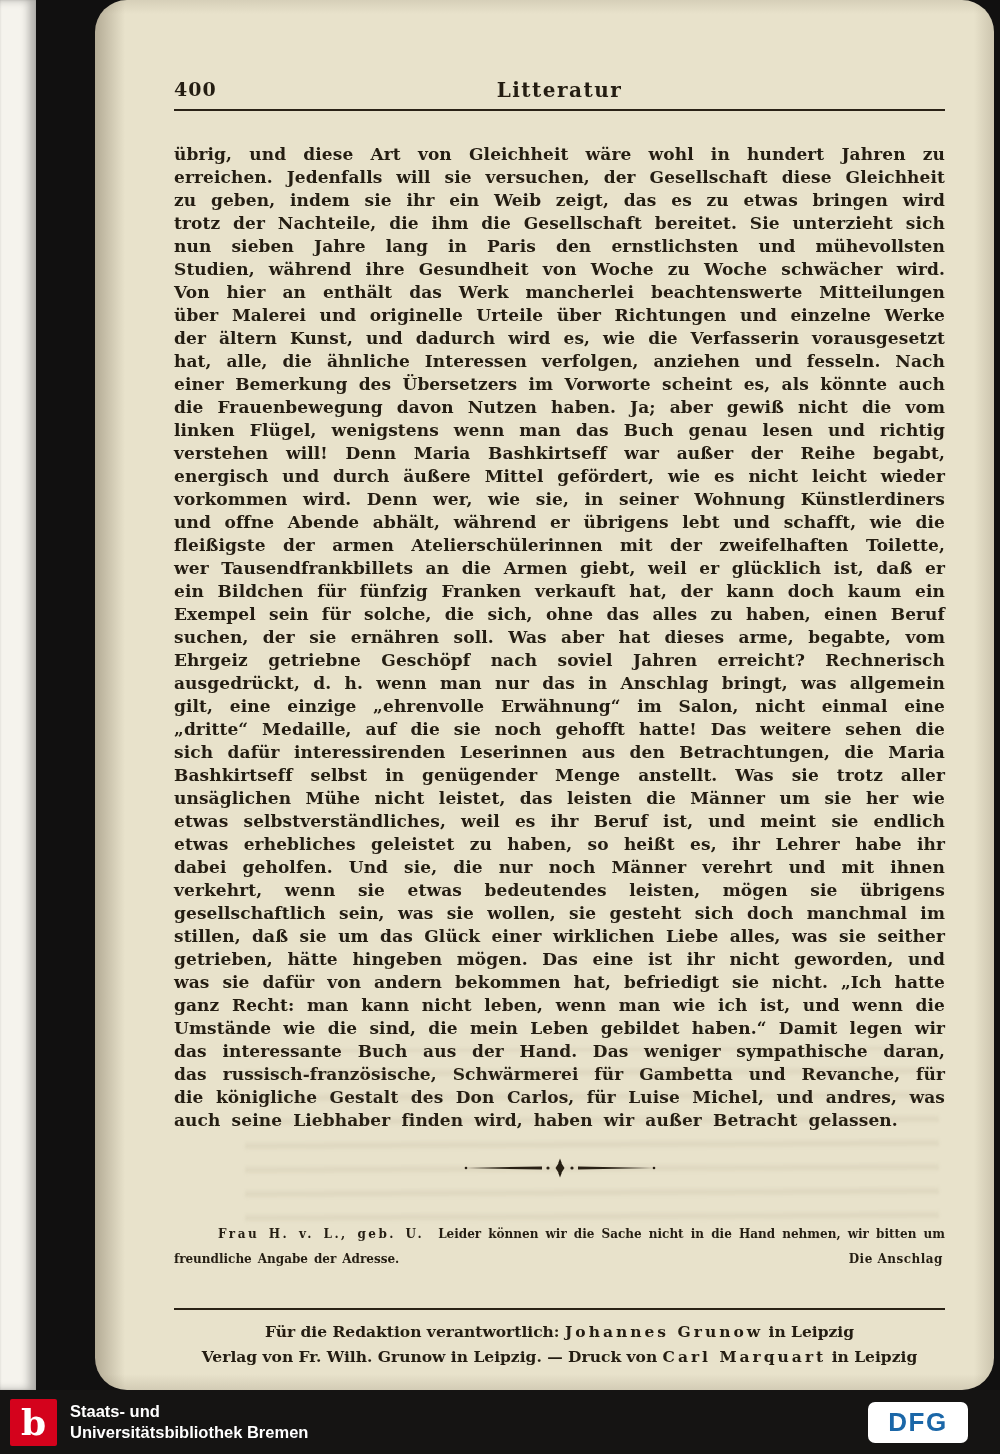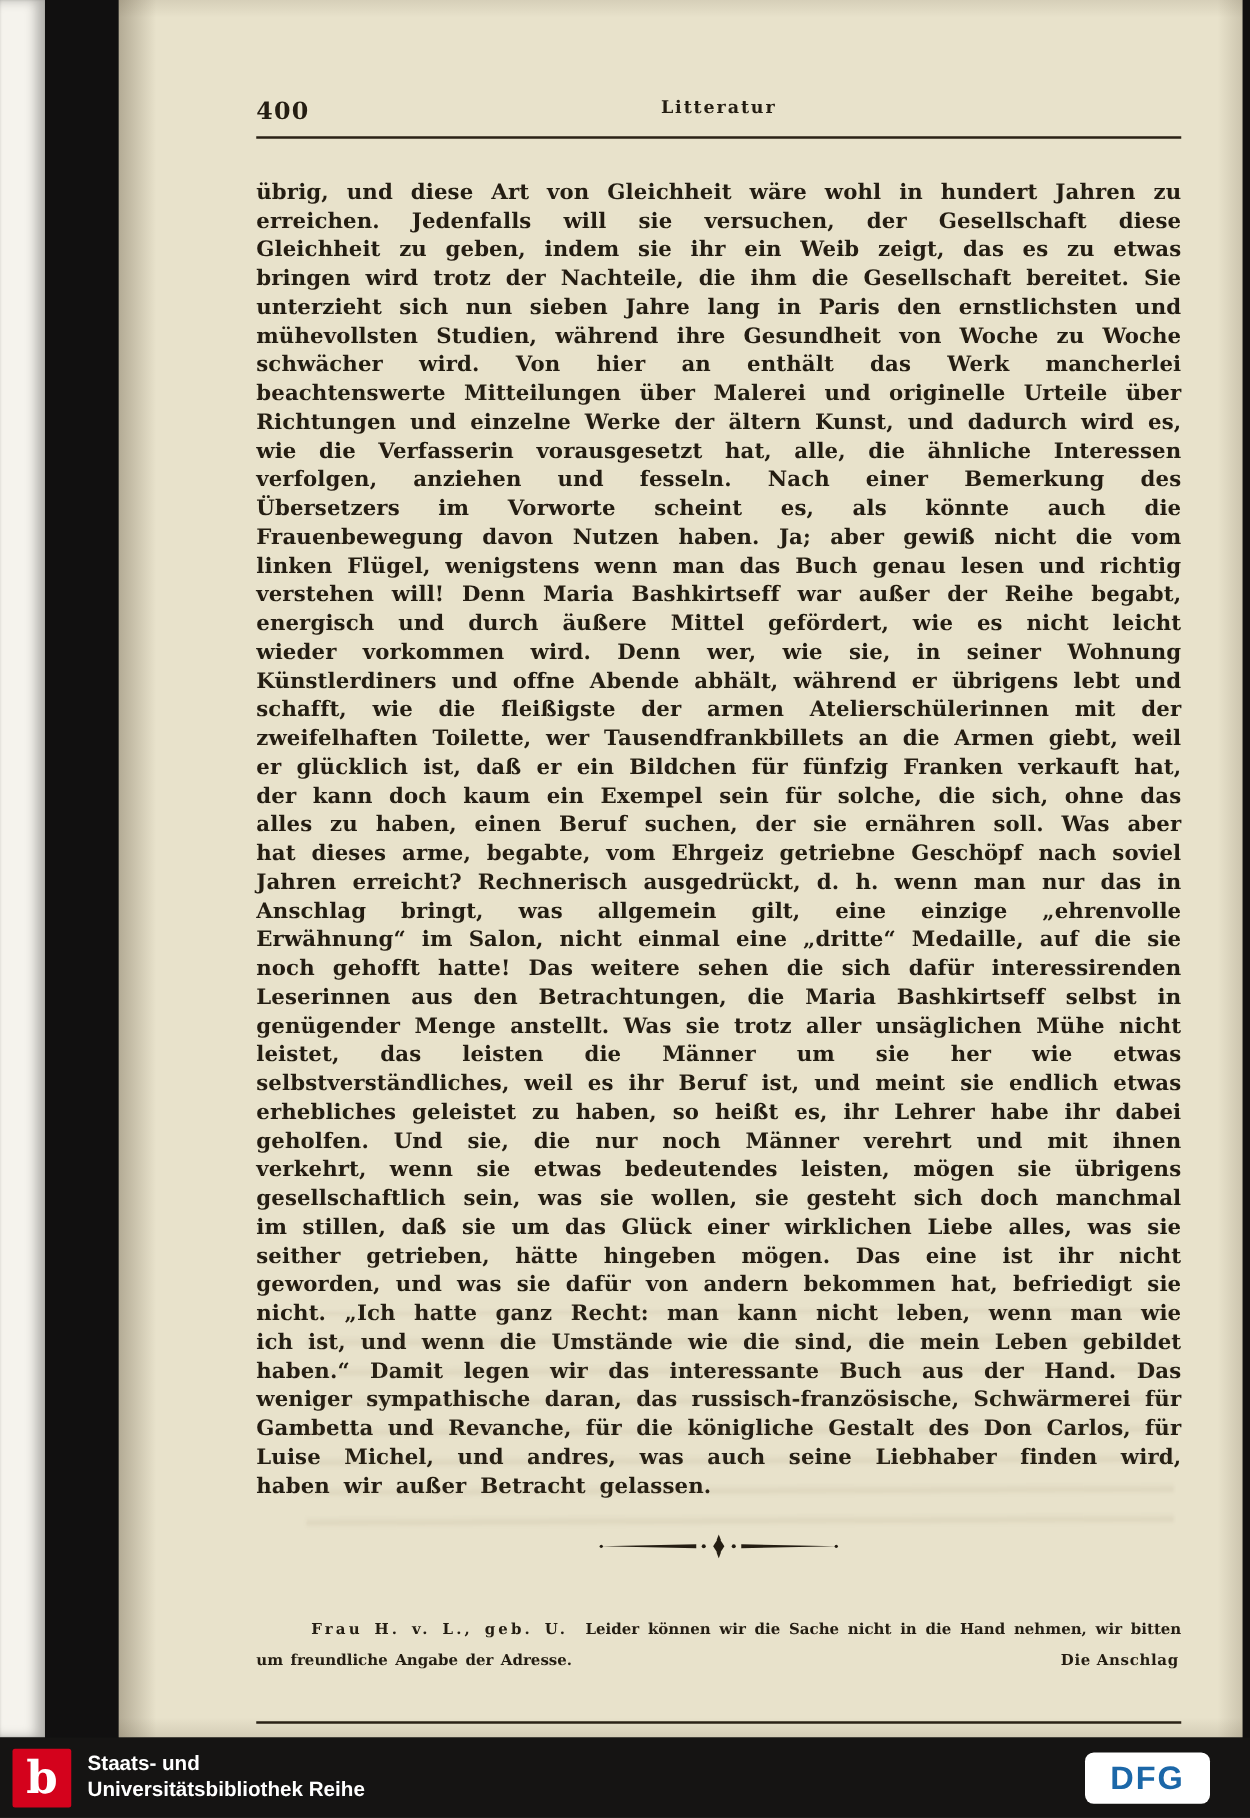--- a/index.html
+++ b/index.html
@@ -15,44 +15,45 @@
   
   .edge-strip {
     position: absolute; left: 0; top: 0; width: 36px; bottom: 64px;
     background: #f5f3ed;
     box-shadow: inset -7px 0 9px rgba(0,0,0,.28), inset 0 0 2px rgba(0,0,0,.15);
   }
   
   .page {
     position: absolute; left: 95px; right: 6px; top: 0; bottom: 64px;
     box-sizing: border-box;
-    padding: 0 49px 0 110px;
+    padding: 0 49px 0 79px;
     background:
       linear-gradient(90deg, rgba(58,44,24,.30), rgba(58,44,24,0) 30px),
       linear-gradient(270deg, rgba(58,44,24,.16), rgba(58,44,24,0) 20px),
       linear-gradient(180deg, rgba(58,44,24,.10), rgba(58,44,24,0) 14px),
       linear-gradient(0deg, rgba(58,44,24,.12), rgba(58,44,24,0) 16px),
       #e8e2cb;
     color: #241d12;
     font-family: "DejaVu Serif", serif;
     font-weight: 700;
+    border-radius: 32px;
   }
   .page-header {
     position: relative;
     margin-top: 78px;
     height: 26px;
   }
   .page-number {
     position: absolute; left: 0; top: 0;
     font-size: 19px; letter-spacing: 1px;
   }
   .running-title {
     position: absolute; left: 0; right: 0; top: 0;
     text-align: center;
-    font-size: 14px; letter-spacing: 1.5px;
+    font-size: 20px; letter-spacing: 1.5px;
   }
   .header-rule {
     height: 2px; background: #2a2216; margin-top: 5px;
   }
   .body-text {
     margin: 32px 0 0 0;
     font-size: 17px; line-height: 23px;
     text-align: justify;
     word-spacing: .30em;
     letter-spacing: .1px;
@@ -183,20 +184,20 @@
     <div class="showthrough"></div>
 
   </div>
 
   <footer class="viewer-bar">
     <div class="lib-logo">
       <span>b</span>
     </div>
     <div class="lib-name">
       <div>Staats- und</div>
-      <div>Universitätsbibliothek Reihe</div>
+      <div>Universitätsbibliothek Bremen</div>
     </div>
     <div class="dfg-logo">
       <span>DFG</span>
     </div>
   </footer>
 
 </div>
 
 </body></html>

